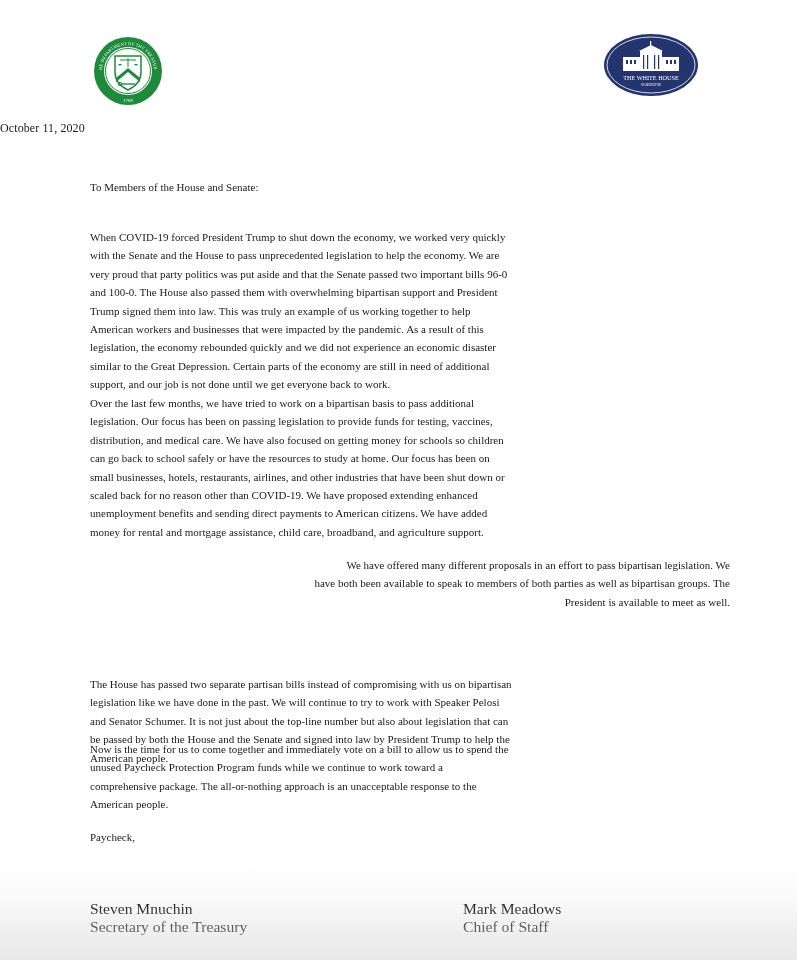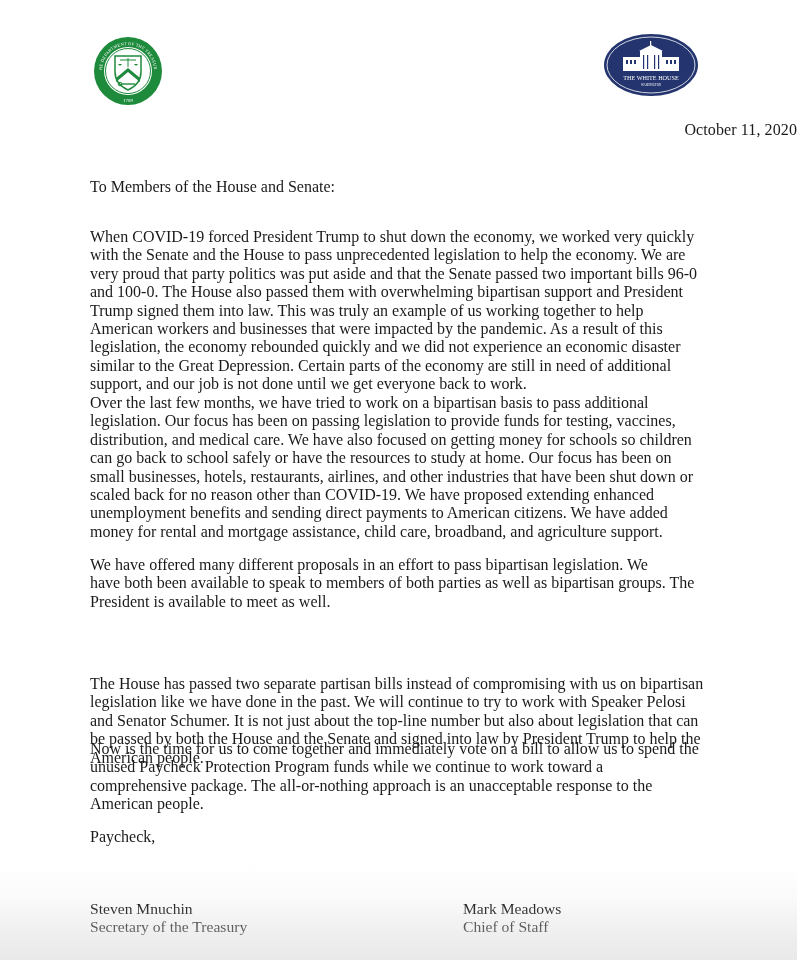--- a/index.html
+++ b/index.html
@@ -40,36 +40,36 @@
       left: 603px;
       top: 33px;
       width: 96px;
       height: 64px;
     }
     .date {
       position: absolute;
       left: 0;
       width: 797px;
       top: 121px;
-      text-align: right;
-      font-size: 16px;
+      text-align: left;
+      font-size: 12px;
       letter-spacing: 0.1px;
     }
     .text-block {
       position: absolute;
       left: 90px;
       width: 640px;
-      font-size: 16px;
+      font-size: 11px;
       line-height: 18.4px;
       white-space: pre-line;
     }
     .salutation { top: 178px; }
     .p1 { top: 228px; }
     .p2 { top: 394px; }
-    .p3 { top: 556px; }
+    .p3 { top: 556px; text-align: right; }
     .p4 { top: 630px; margin-top: 45px; }
     .p5 { top: 740px; }
     .closing { top: 828px; }
     .sig {
       position: absolute;
       top: 900px;
       font-size: 15.6px;
       line-height: 18.4px;
     }
     .sig-left { left: 90px; }

